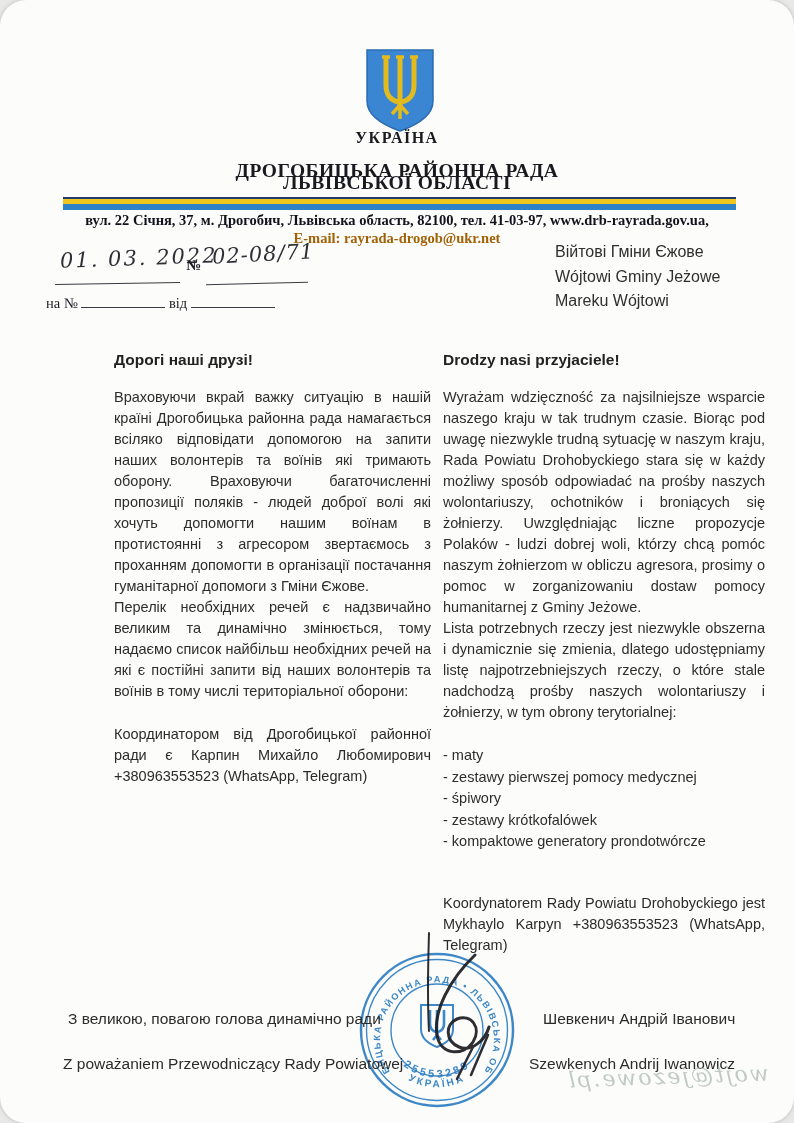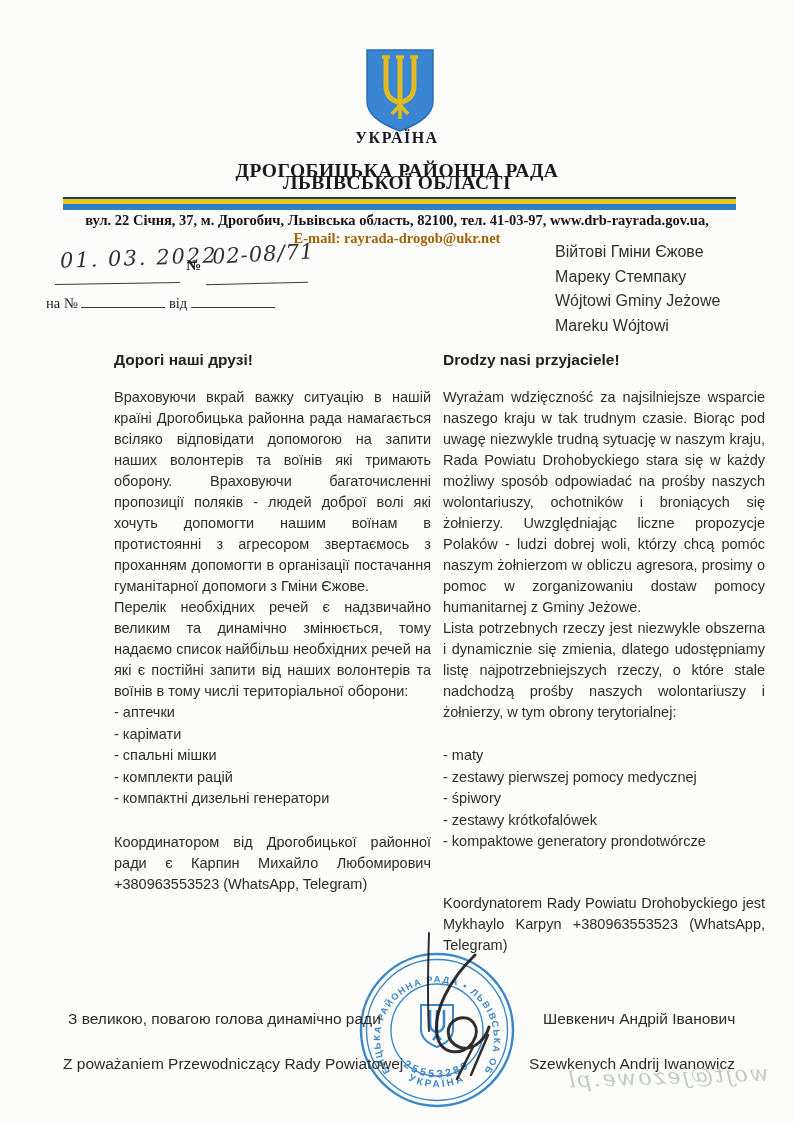--- a/index.html
+++ b/index.html
@@ -1,20 +1,21 @@
 <!DOCTYPE html>
 <html><head>
 <meta charset="utf-8">
 <style>
   html,body{margin:0;padding:0;background:#e8e8e6;}
   .page{
     position:relative;width:794px;height:1123px;margin:0 auto;
     background:#fcfcfa;overflow:hidden;
     font-family:"Liberation Sans",sans-serif;color:#2b2b2b;
     box-shadow:0 0 4px rgba(0,0,0,.2);
+    border-radius:26px;
   }
   .abs{position:absolute;}
   .center{left:0;right:0;text-align:center;}
   .serif{font-family:"Liberation Serif",serif;}
   
   .h-country{top:129px;font-weight:bold;font-size:16px;letter-spacing:1.5px;color:#191920;}
   .h-org1{top:160px;font-weight:bold;font-size:19.5px;letter-spacing:.5px;color:#191920;}
   .h-org2{top:172px;font-weight:bold;font-size:19.5px;letter-spacing:.5px;color:#191920;}
   .bars{left:63px;right:58px;top:197px;}
   .bar{width:100%;}
@@ -100,37 +101,29 @@
   <div class="abs u2"></div>
   <div class="abs serif ref-line2">
     <span>на №</span>
     <span class="blank"></span>
     <span>від</span>
     <span class="blank"></span>
   </div>
 
   <div class="abs recipient">
       <div class="rcpt-line">Війтові Гміни Єжове</div>
-      <div class="rcpt-line">Мареку Стемпаку</div>
       <div class="rcpt-line">Wójtowi Gminy Jeżowe</div>
       <div class="rcpt-line">Mareku Wójtowi</div>
     </div>
 
   <div class="abs col col-left">
     <div class="col-heading">Дорогі наші друзі!</div>
     <div>
         <div class="para">Враховуючи вкрай важку ситуацію в нашій країні Дрогобицька районна рада намагається всіляко відповідати допомогою на запити наших волонтерів та воїнів які тримають оборону. Враховуючи багаточисленні пропозиції поляків - людей доброї волі які хочуть допомогти нашим воїнам в протистоянні з агресором звертаємось з проханням допомогти в організації постачання гуманітарної допомоги з Гміни Єжове.</div>
         <div class="para">Перелік необхідних речей є надзвичайно великим та динамічно змінюється, тому надаємо список найбільш необхідних речей на які є постійні запити від наших волонтерів та воїнів в тому числі територіальної оборони:</div>
-      </div>
-    <div>
-        <div class="li">- аптечки</div>
-        <div class="li">- карімати</div>
-        <div class="li">- спальні мішки</div>
-        <div class="li">- комплекти рацій</div>
-        <div class="li">- компактні дизельні генератори</div>
       </div>
     <div class="coord-left">Координатором від Дрогобицької районної ради є Карпин Михайло Любомирович +380963553523 (WhatsApp, Telegram)</div>
   </div>
 
   <div class="abs col col-right">
     <div class="col-heading">Drodzy nasi przyjaciele!</div>
     <div>
         <div class="para">Wyrażam wdzięczność za najsilniejsze wsparcie naszego kraju w tak trudnym czasie. Biorąc pod uwagę niezwykle trudną sytuację w naszym kraju, Rada Powiatu Drohobyckiego stara się w każdy możliwy sposób odpowiadać na prośby naszych wolontariuszy, ochotników i broniących się żołnierzy. Uwzględniając liczne propozycje Polaków - ludzi dobrej woli, którzy chcą pomóc naszym żołnierzom w obliczu agresora, prosimy o pomoc w zorganizowaniu dostaw pomocy humanitarnej z Gminy Jeżowe.</div>
         <div class="para">Lista potrzebnych rzeczy jest niezwykle obszerna i dynamicznie się zmienia, dlatego udostępniamy listę najpotrzebniejszych rzeczy, o które stale nadchodzą prośby naszych wolontariuszy i żołnierzy, w tym obrony terytorialnej:</div>
       </div>

